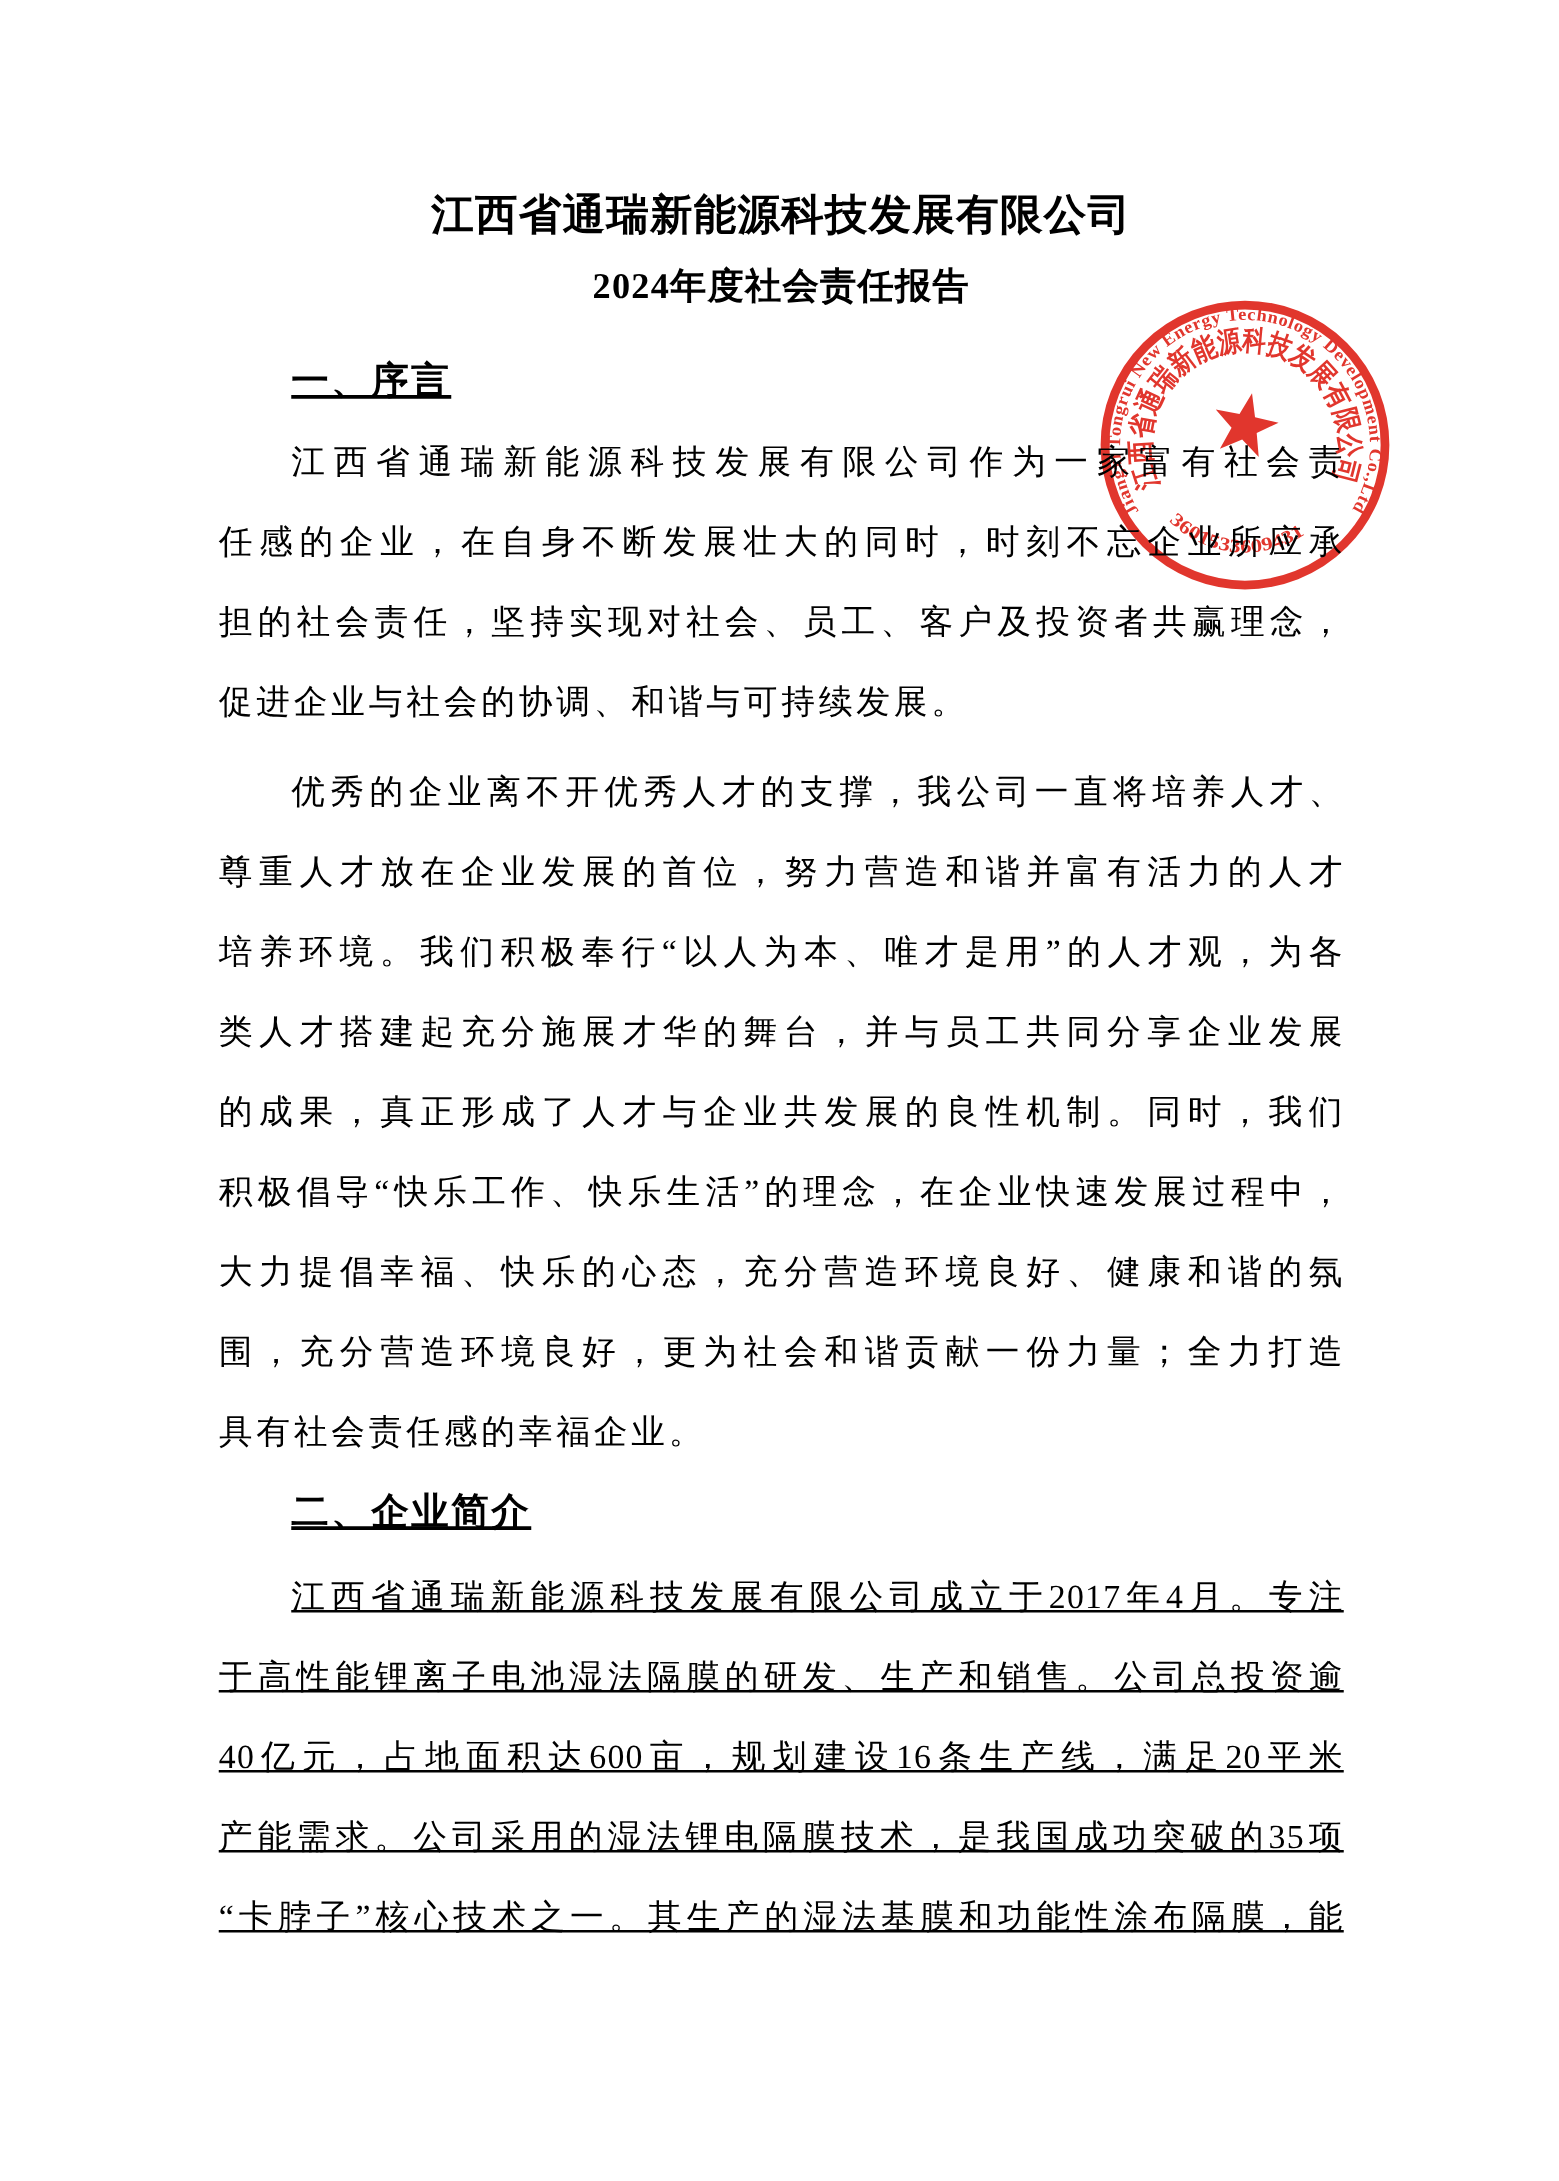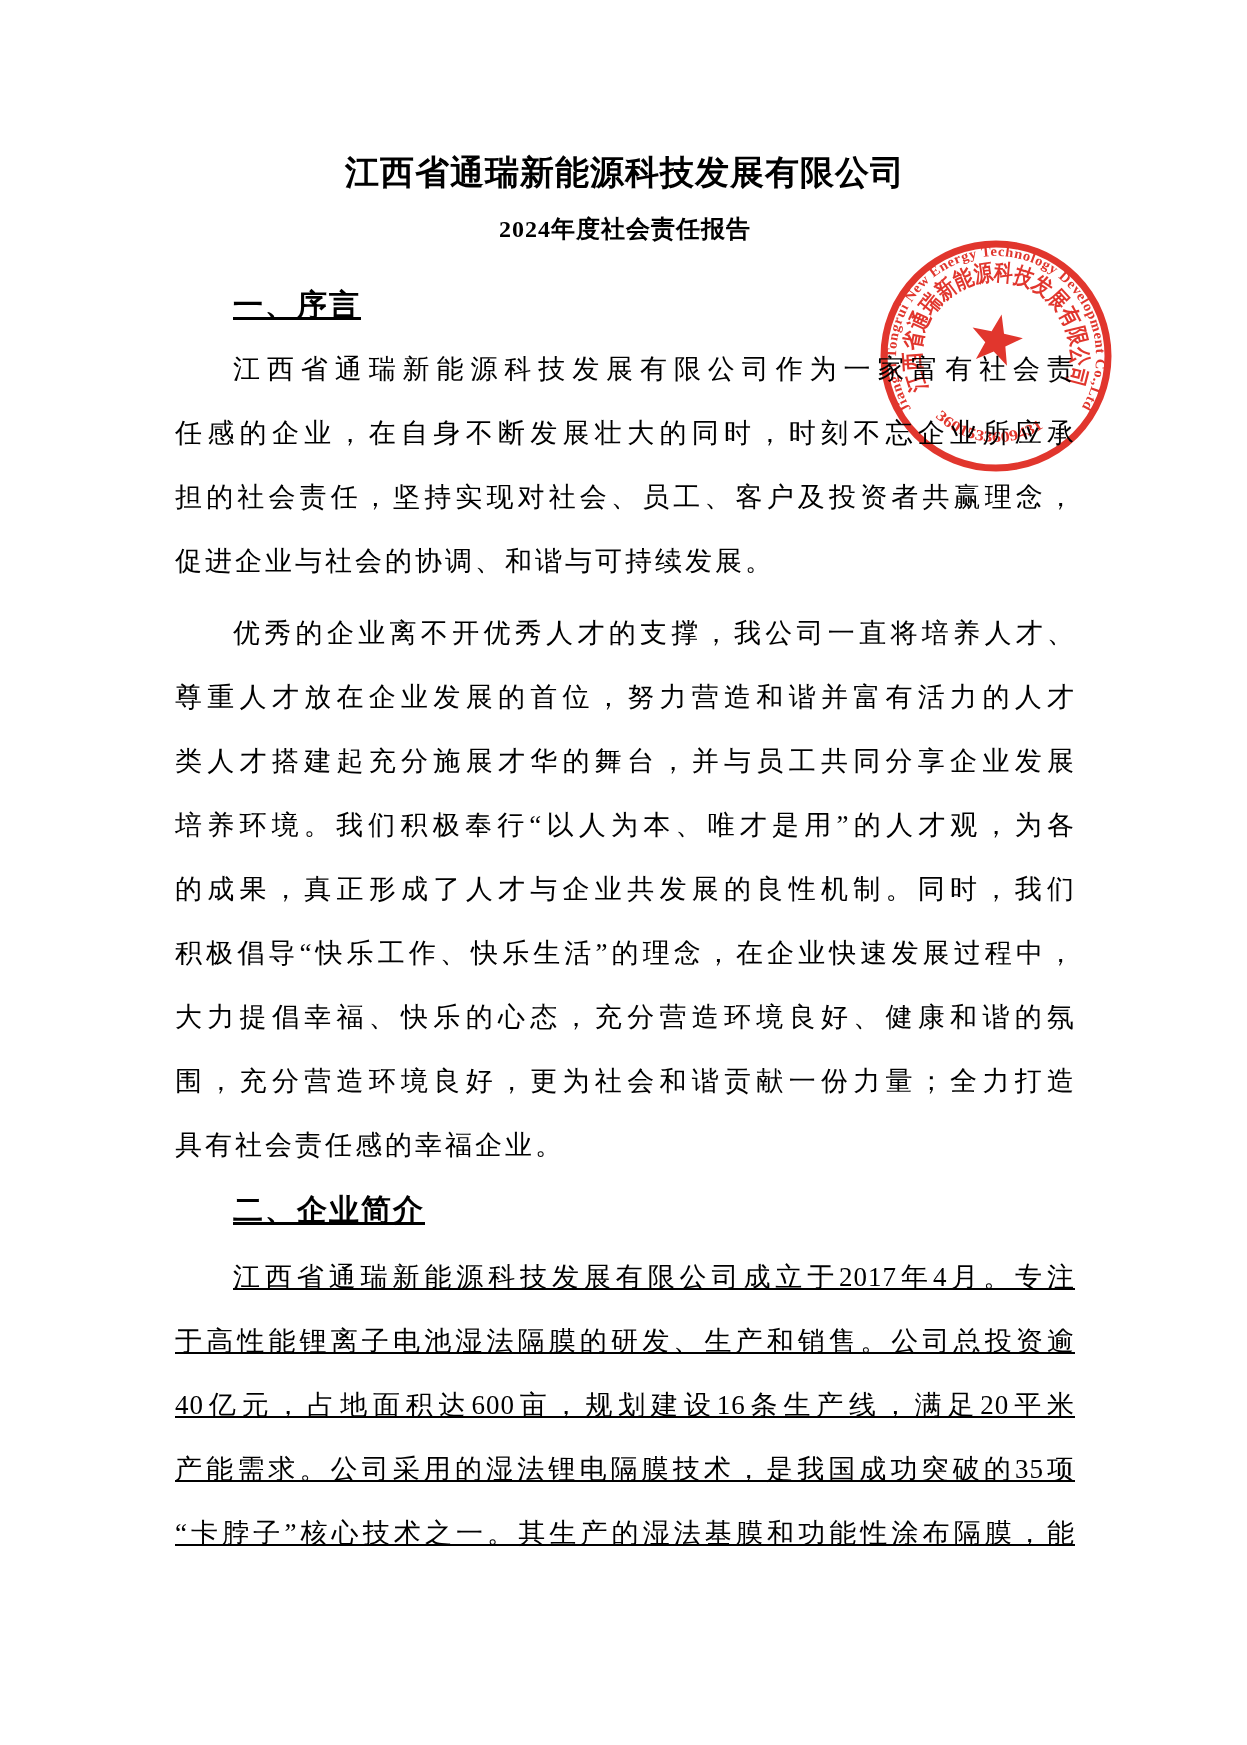--- a/index.html
+++ b/index.html
@@ -12,21 +12,21 @@
   }
   .page {
     position: absolute; inset: 0;
     padding: 145px 172px 0 175px;
   }
   .doc-title {
     font-size: 34px; font-weight: bold; text-align: center;
     line-height: 56px; letter-spacing: 1px;
   }
   .doc-subtitle {
-    font-size: 24px; font-weight: bold; text-align: center;
+    font-size: 29px; font-weight: bold; text-align: center;
     line-height: 56px; letter-spacing: 1px;
   }
   .h1 {
     font-size: 30px; font-weight: bold; line-height: 64px;
     padding-left: 58px; letter-spacing: 2px; text-decoration: underline;
   }
   .h1.first { margin-top: 16px; }
   .h1.second { margin-top: 1px; }
   .para { margin-top: 8px; }
   .para.p1 { margin-top: 0; }
@@ -64,22 +64,22 @@
   <div class="para p1">
     <div class="line indent">江西省通瑞新能源科技发展有限公司作为一家富有社会责</div>
     <div class="line">任感的企业，在自身不断发展壮大的同时，时刻不忘企业所应承</div>
     <div class="line">担的社会责任，坚持实现对社会、员工、客户及投资者共赢理念，</div>
     <div class="line short">促进企业与社会的协调、和谐与可持续发展。</div>
   </div>
 
   <div class="para p2">
     <div class="line indent">优秀的企业离不开优秀人才的支撑，我公司一直将培养人才、</div>
     <div class="line">尊重人才放在企业发展的首位，努力营造和谐并富有活力的人才</div>
+    <div class="line">培养环境。我们积极奉行“以人为本、唯才是用”的人才观，为各</div>
     <div class="line">类人才搭建起充分施展才华的舞台，并与员工共同分享企业发展</div>
-    <div class="line">培养环境。我们积极奉行“以人为本、唯才是用”的人才观，为各</div>
     <div class="line">的成果，真正形成了人才与企业共发展的良性机制。同时，我们</div>
     <div class="line">积极倡导“快乐工作、快乐生活”的理念，在企业快速发展过程中，</div>
     <div class="line">大力提倡幸福、快乐的心态，充分营造环境良好、健康和谐的氛</div>
     <div class="line">围，充分营造环境良好，更为社会和谐贡献一份力量；全力打造</div>
     <div class="line short">具有社会责任感的幸福企业。</div>
   </div>
 
   <div class="h1 second">二、企业简介</div>
 
   <div class="para p3">

